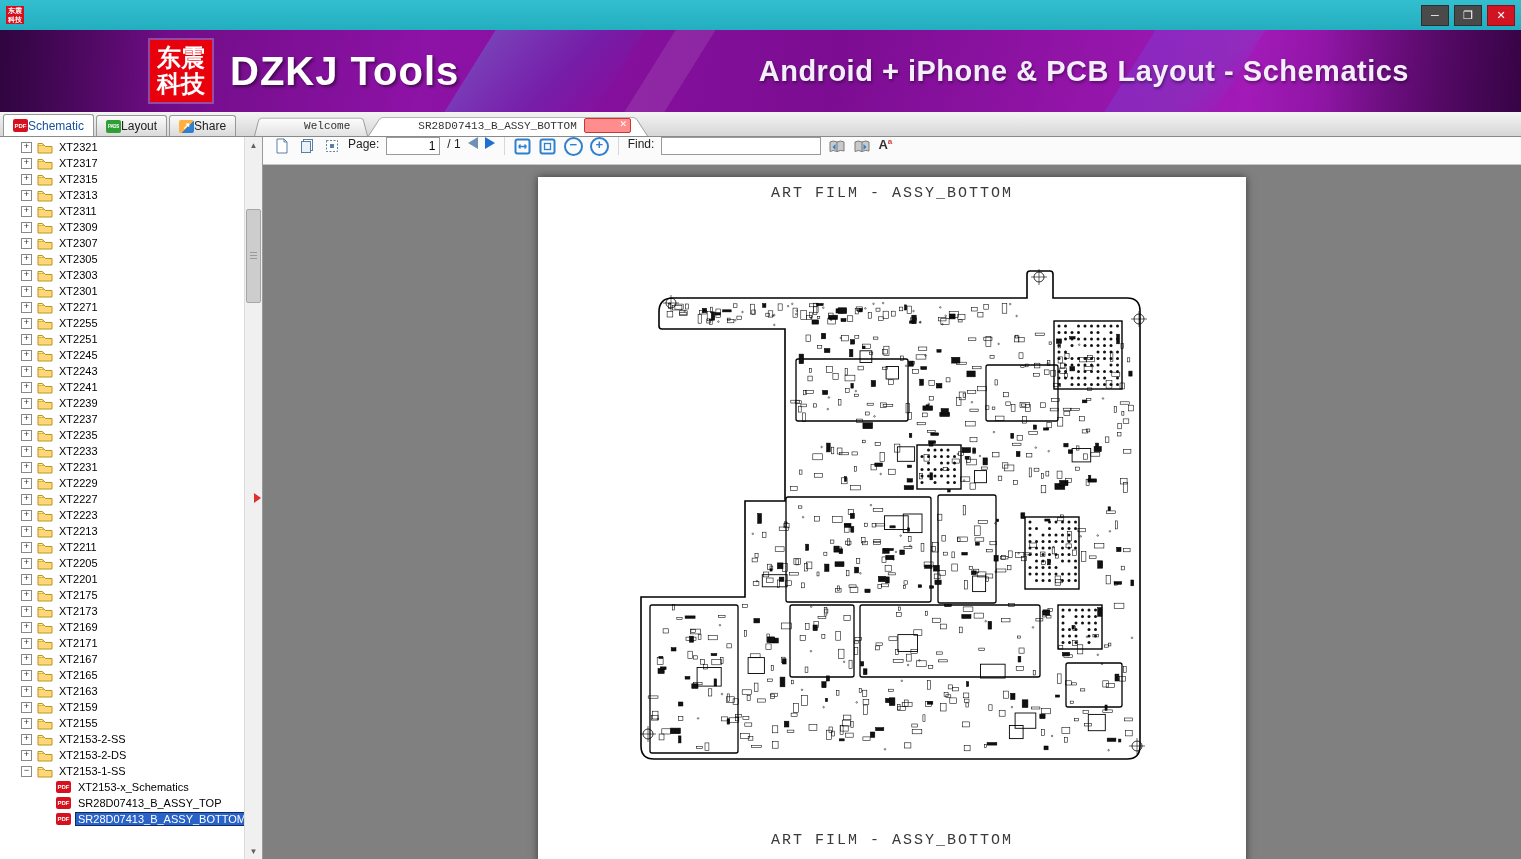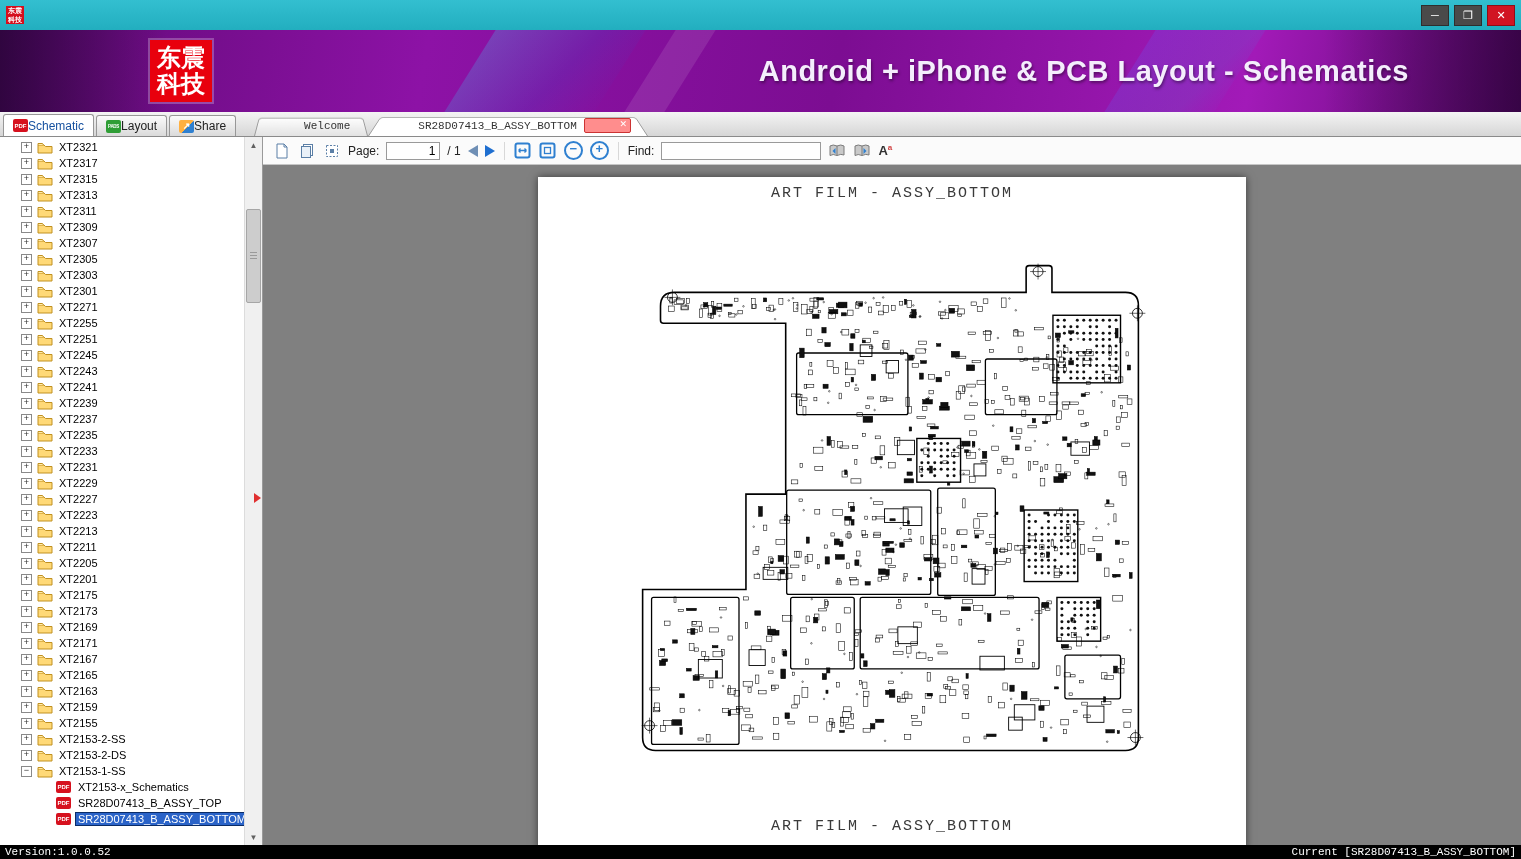--- a/index.html
+++ b/index.html
@@ -61,21 +61,21 @@
   .vscroll{position:absolute;top:0;right:0;bottom:0;width:17px;background:#f0f0f0;border-left:1px solid #dcdcdc;}
   .sbtn{position:absolute;left:0;right:0;height:16px;background:#f0f0f0;color:#606060;font-size:8px;display:flex;align-items:center;justify-content:center;cursor:default;}
   .sbtn.up{top:0;}
   .sbtn.down{bottom:0;}
   .sthumb{position:absolute;left:1px;right:1px;top:72px;height:92px;background:#cdcdcd;border:1px solid #a6a6a6;border-radius:2px;cursor:default;}
   .sthumb::after{content:'';position:absolute;left:3px;right:3px;top:42px;height:7px;background:repeating-linear-gradient(#9a9a9a 0 1px,transparent 1px 3px);}
   .split-arrow{position:absolute;right:1px;top:356px;width:0;height:0;border-left:7px solid #e03030;border-top:5px solid transparent;border-bottom:5px solid transparent;cursor:default;}
 
   
   .main{flex:1;display:flex;flex-direction:column;min-width:0;background:#808080;}
-  .toolbar{height:27px;flex:0 0 auto;background:#fbfbfb;border-bottom:1px solid #c6c6c6;display:flex;align-items:center;gap:7px;padding:0 10px;font-size:12px;color:#222;}
+  .toolbar{height:27px;flex:0 0 auto;background:#fbfbfb;border-bottom:1px solid #c6c6c6;display:flex;gap:7px;padding:0 10px;font-size:12px;color:#222;}
   .tb-ico{display:inline-flex;align-items:center;justify-content:center;width:18px;height:18px;cursor:default;}
   .tb-sep{width:1px;height:18px;background:#d8d8d8;margin:0 2px;}
   .num-input{width:44px;height:16px;border:1px solid #9a9a9a;font-size:12px;text-align:right;padding:0 4px;background:#fff;}
   .find-input{width:150px;height:16px;border:1px solid #9a9a9a;font-size:12px;padding:0 4px;background:#fff;}
   .tri{width:0;height:0;cursor:default;}
   .tri.left{border-right:10px solid #6f8fb5;border-top:6px solid transparent;border-bottom:6px solid transparent;}
   .tri.right{border-left:10px solid #1f6fd0;border-top:6px solid transparent;border-bottom:6px solid transparent;}
   .circle-btn{width:15px;height:15px;border:2px solid #2f80d0;border-radius:50%;color:#2f80d0;font-weight:bold;font-size:13px;line-height:11px;text-align:center;cursor:default;}
   .fontsize-btn{font-weight:bold;color:#333;font-size:13px;cursor:default;}
   .fontsize-btn sup{font-size:8px;color:#d04040;}
@@ -106,20 +106,21 @@
   </div>
 
   <div class="banner">
     <div class="streak s1"></div>
     <div class="streak s2"></div>
     <div class="streak s3"></div>
     <div class="logo">
       <span>东震</span>
       <span>科技</span>
     </div>
+    <div class="app-name">DZKJ Tools</div>
     <div class="tagline">Android + iPhone &amp; PCB Layout - Schematics</div>
   </div>
 
   <div class="tabrow">
     <div class="mtab active">
       <span class="badge pdf">PDF</span>
       <span>Schematic</span>
     </div>
     <div class="mtab">
       <span class="badge pads">PADS</span>
@@ -1569,17 +1570,13 @@
                 <circle cx="501" cy="70" r="5" fill="none" stroke="#000" stroke-width="0.8"></circle>
                 <path d="M 493 70 H 509 M 501 62 V 78" stroke="#000" stroke-width="0.6" fill="none"></path>
               </svg>
           </div>
           <div class="page-cap bottom">ART FILM - ASSY_BOTTOM</div>
         </div>
       </div>
     </div>
   </div>
 
-  <div class="statusbar">
-    <span>Version:1.0.0.52</span>
-    <span>Current [SR28D07413_B_ASSY_BOTTOM]</span>
-  </div>
 </div>
 
 </body></html>

